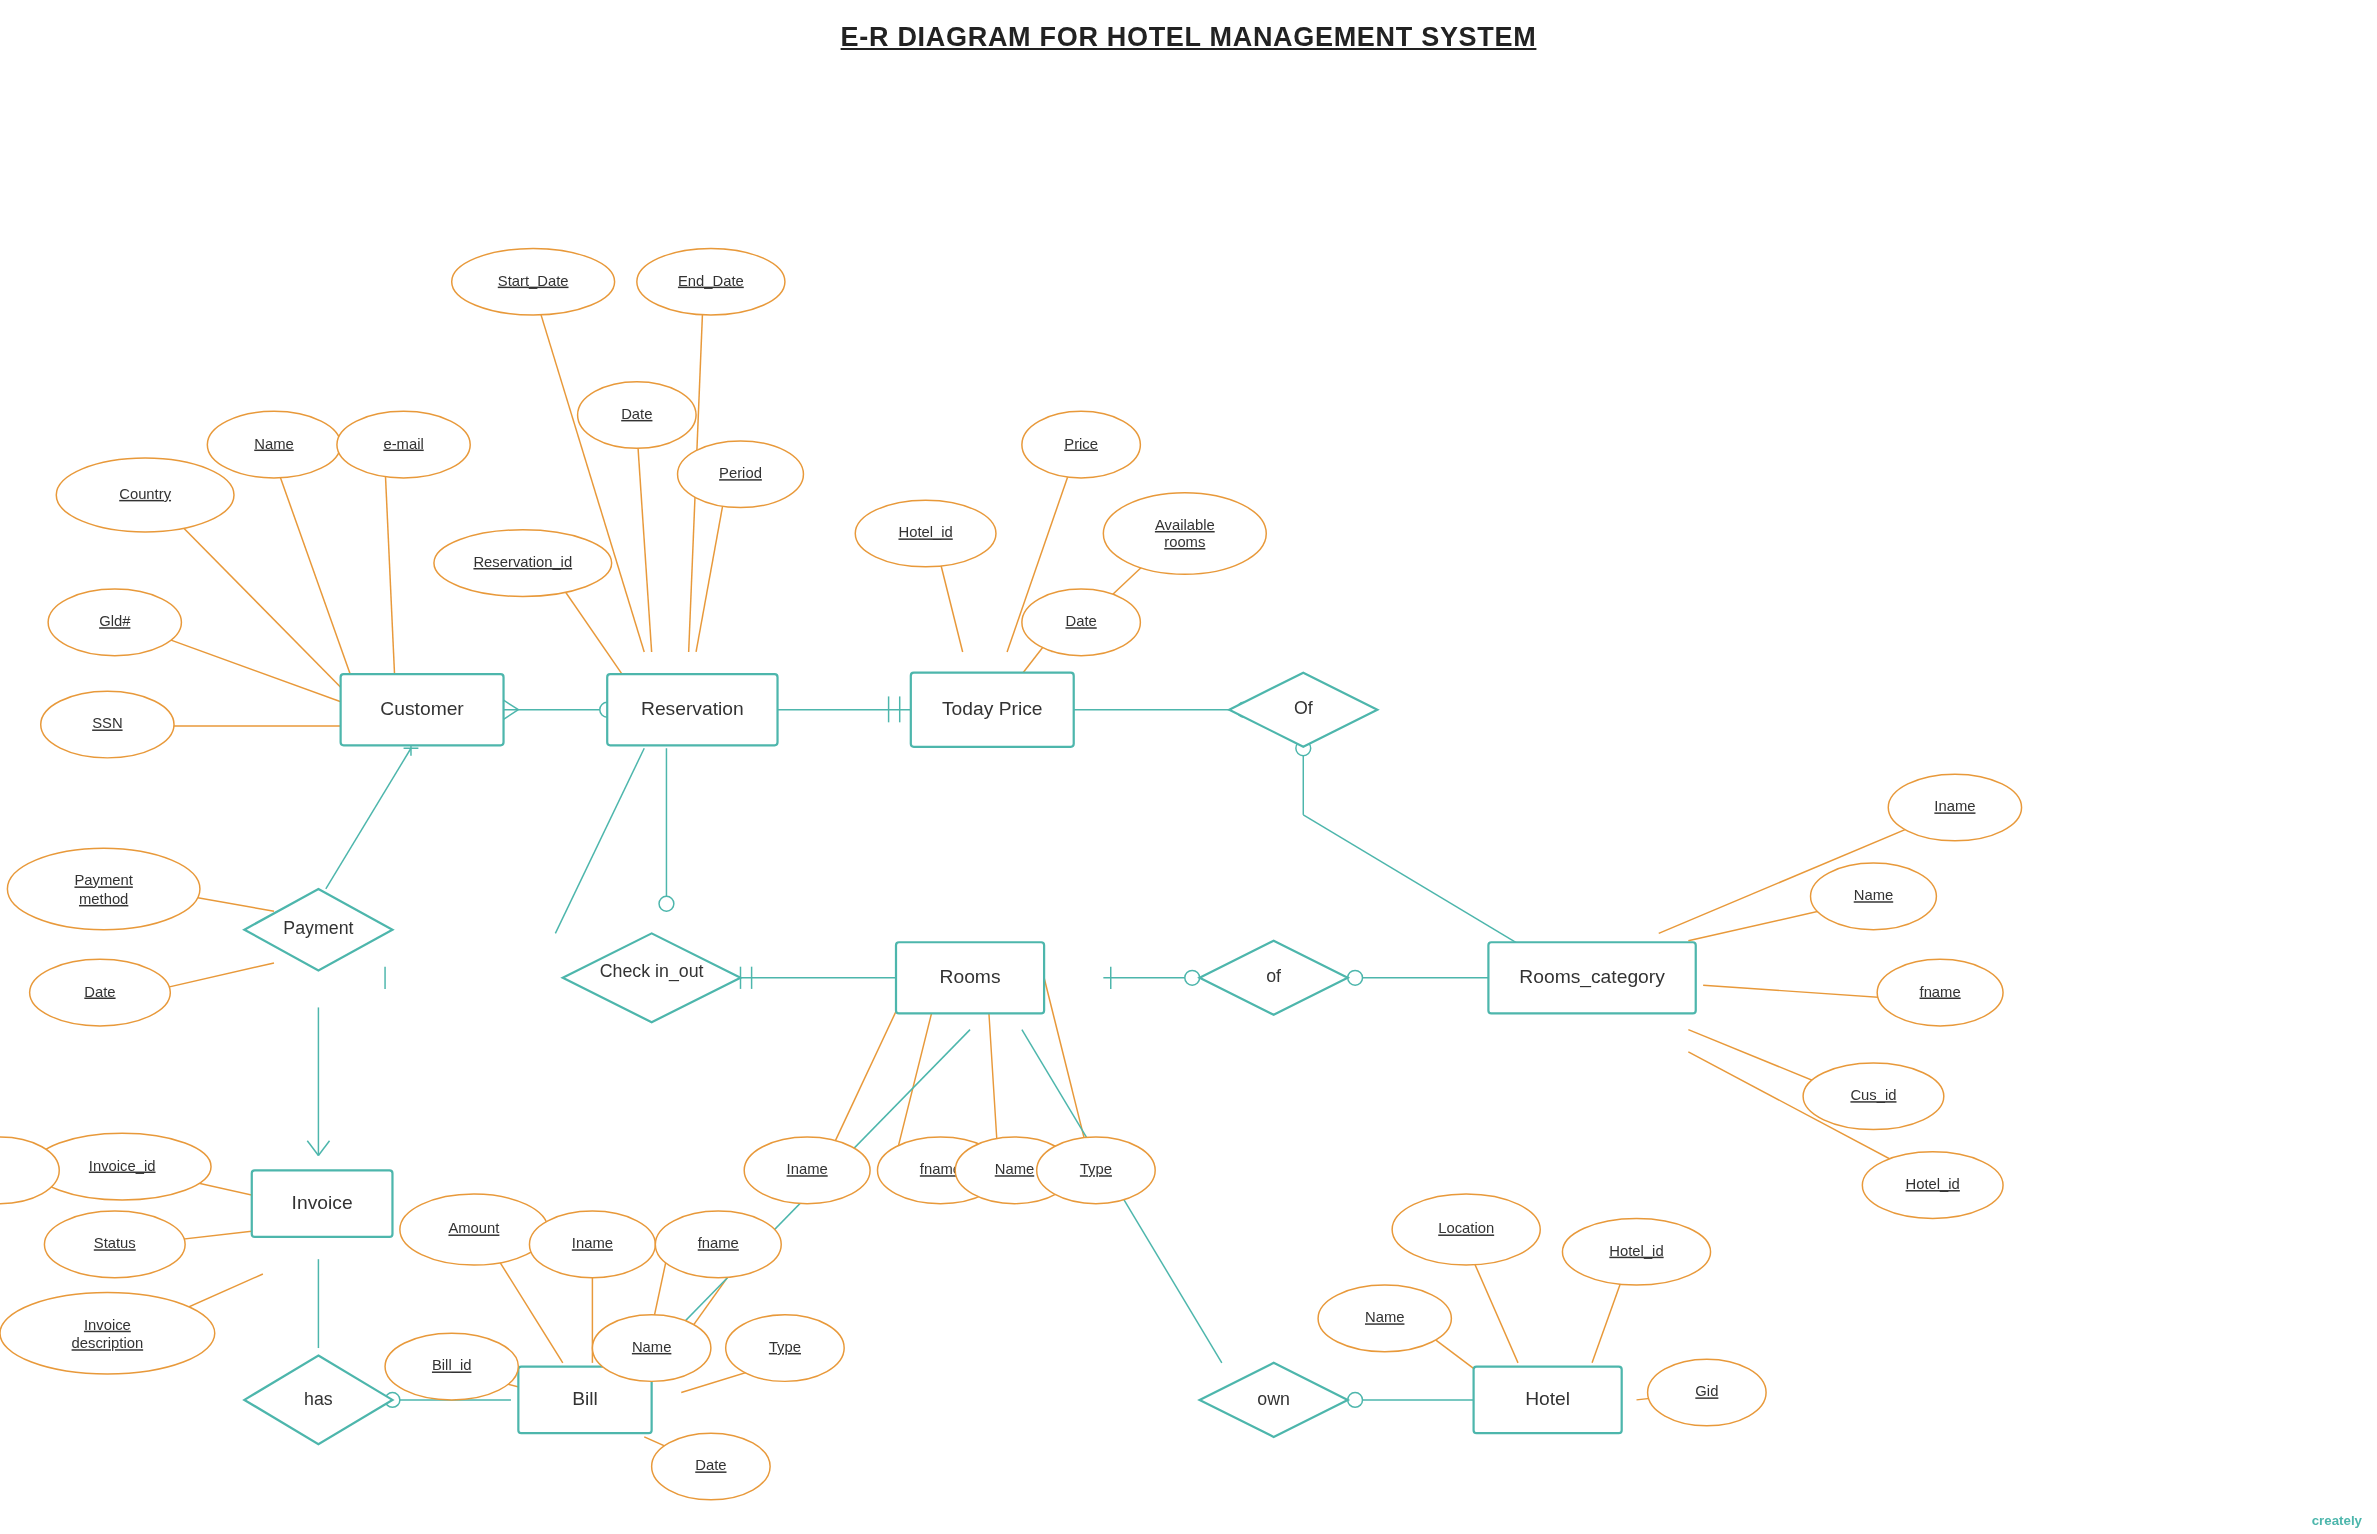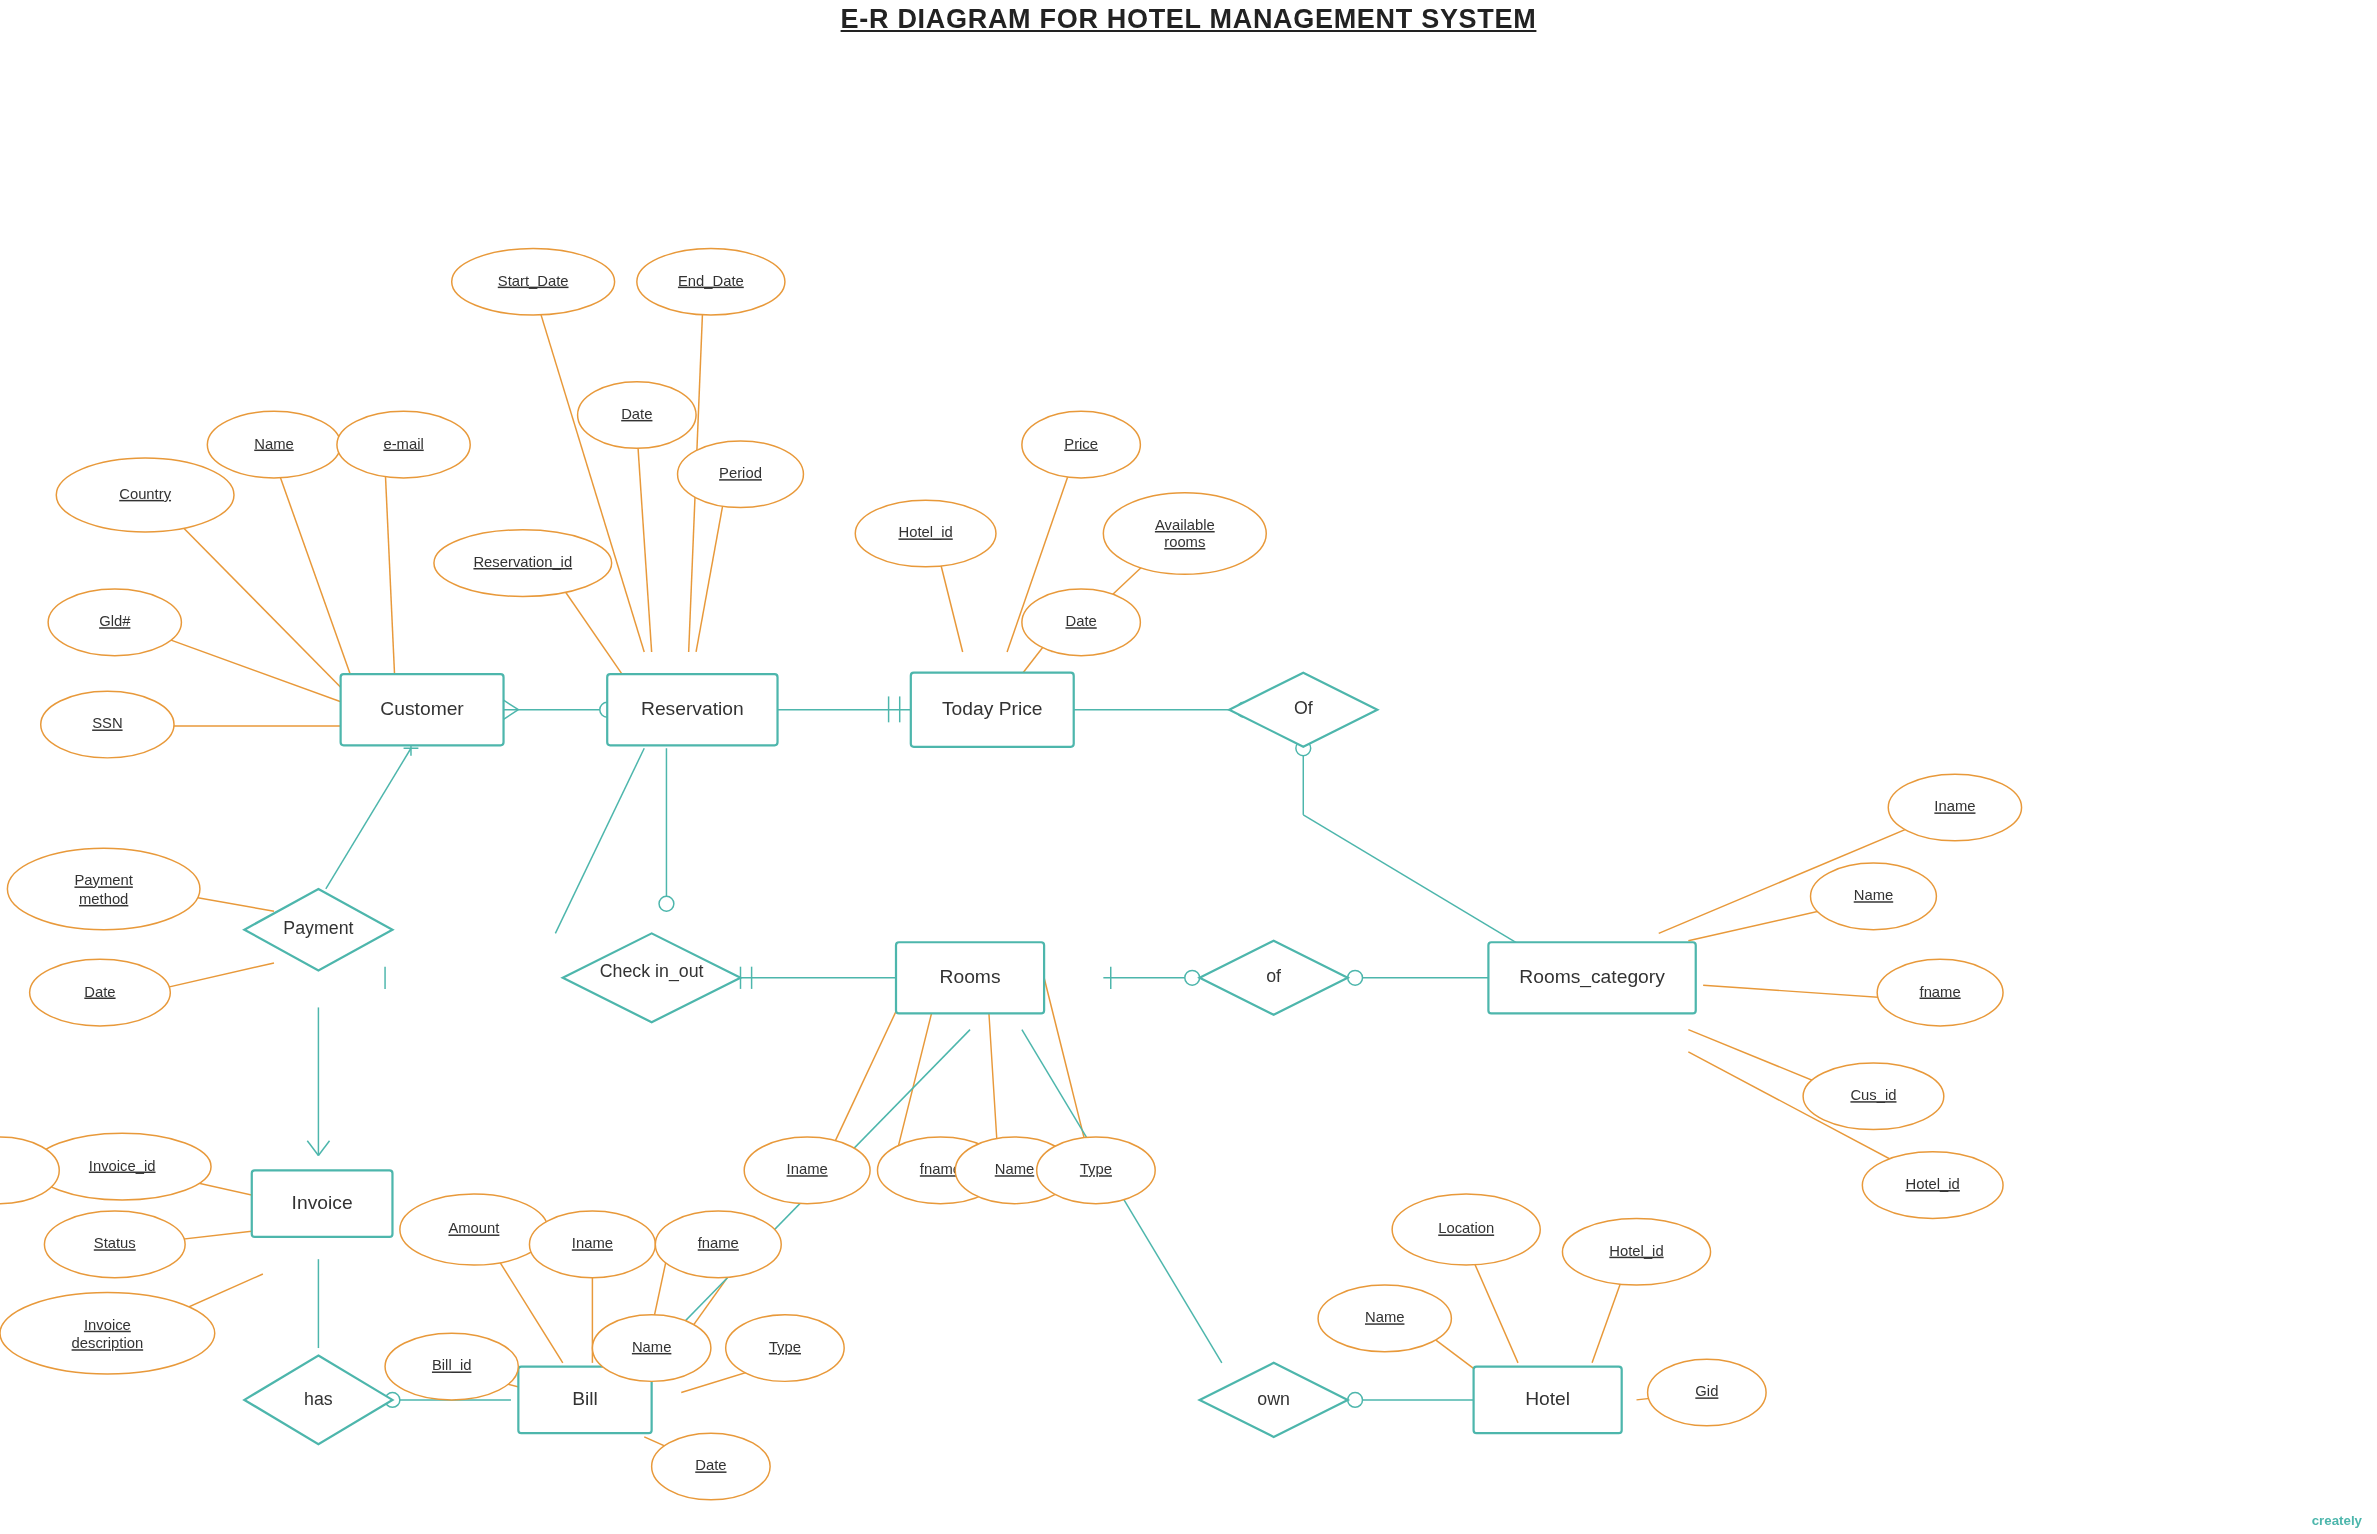--- a/index.html
+++ b/index.html
@@ -14,21 +14,21 @@
     .diagram-container {
       width: 2377px;
       height: 1535px;
       position: relative;
     }
     .title {
       text-align: center;
       font-size: 27px;
       font-weight: bold;
       text-decoration: underline;
-      padding-top: 4px;
+      padding-top: 22px;
       color: #222;
       letter-spacing: 0.7px;
     }
     svg.diagram-svg {
       position: absolute;
       top: 0; left: 0;
       width: 2377px;
       height: 1535px;
     }
     

